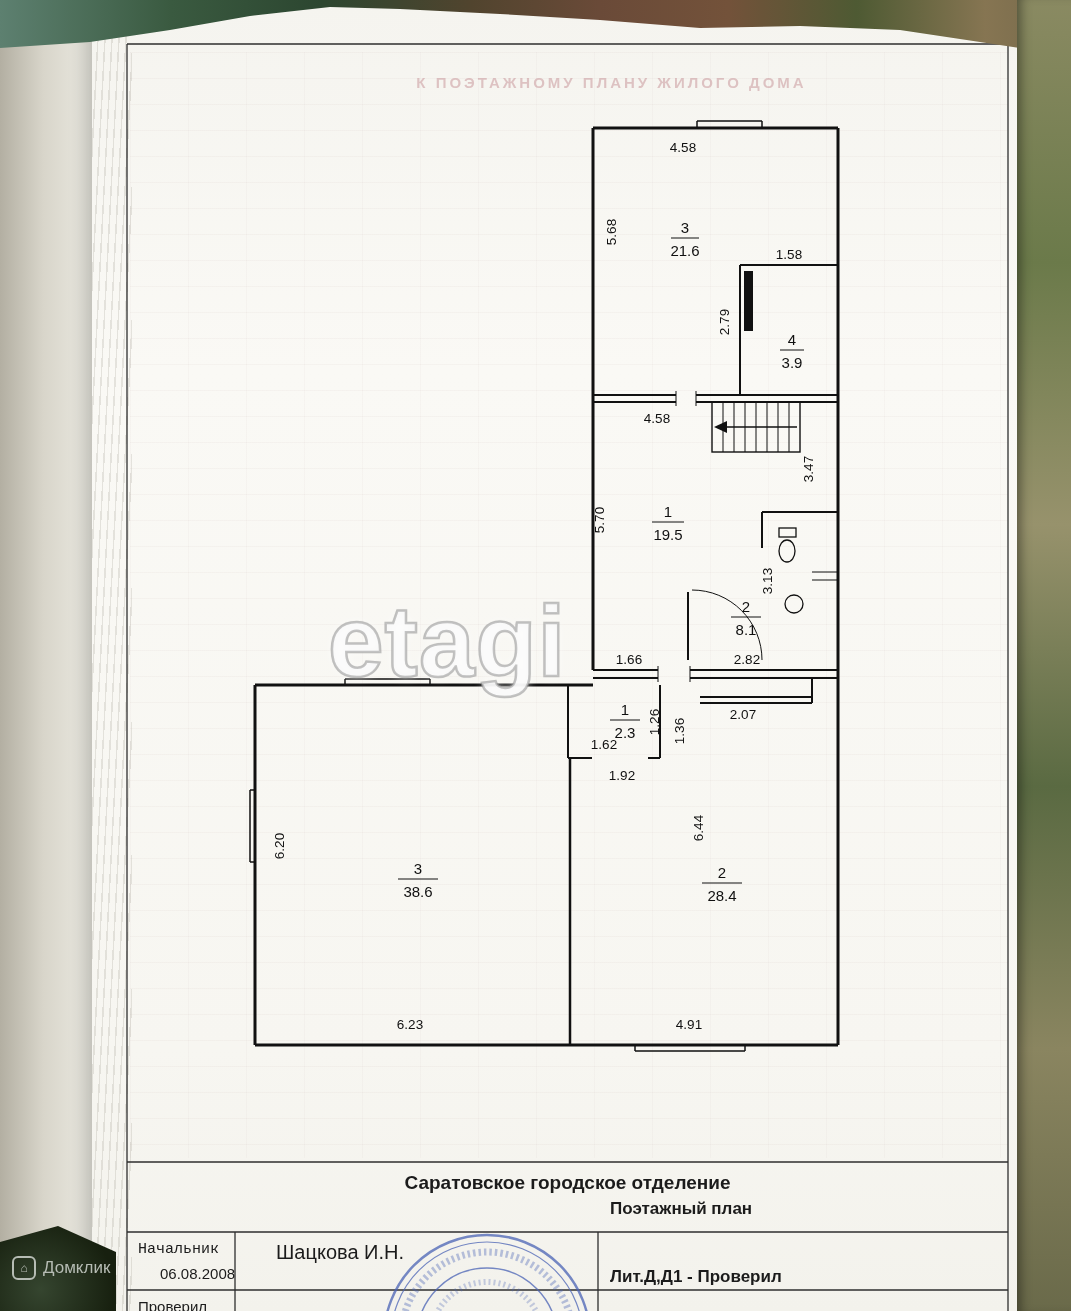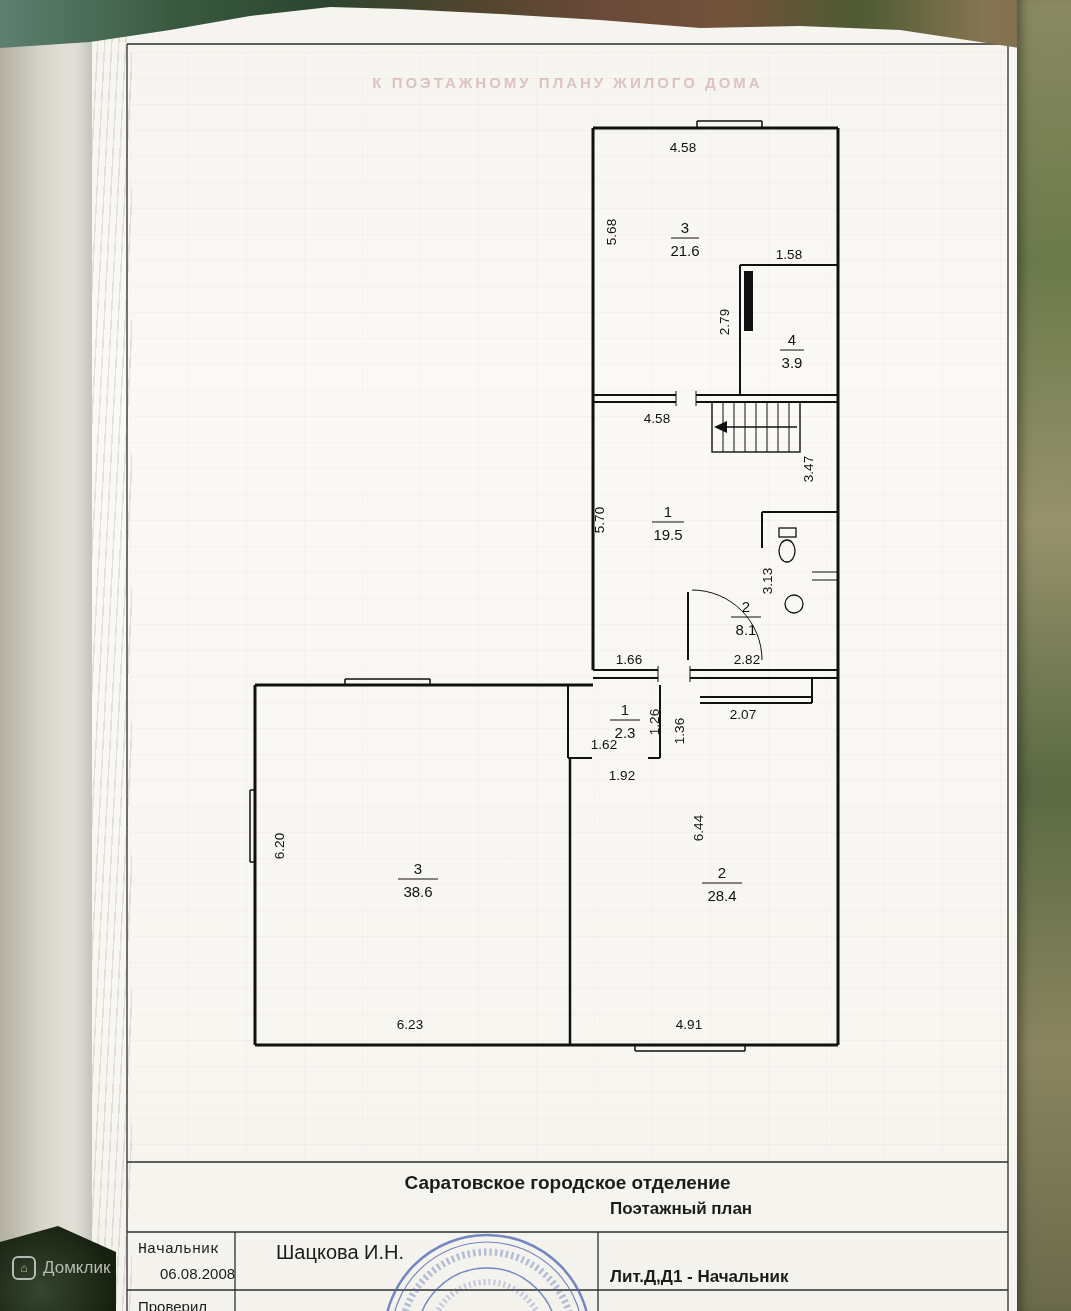--- a/index.html
+++ b/index.html
@@ -23,21 +23,21 @@
     background:linear-gradient(180deg,#f5f4ef,#faf9f5 28%,#f7f6f1 80%,#f3f2ec);
     box-shadow:-7px 0 16px rgba(0,0,0,.20);}
   .page-edges{position:absolute;left:0;top:0;width:40px;height:100%;
     background:repeating-linear-gradient(93deg,rgba(120,115,100,.17) 0 1.5px,rgba(250,249,245,0) 1.5px 7px);}
 
   
   .bleed{position:absolute;left:130px;top:52px;width:878px;height:1106px;z-index:2;
     background:repeating-linear-gradient(180deg,rgba(160,125,125,.055) 0 1px,transparent 1px 26px),
                repeating-linear-gradient(90deg,rgba(160,125,125,.045) 0 1px,transparent 1px 58px);}
   .bleed-title{position:absolute;left:127px;top:74px;width:881px;text-align:center;z-index:2;
-    font-size:15px;font-weight:bold;letter-spacing:3px;color:rgba(186,118,124,.40);}
+    font-size:15px;font-weight:bold;letter-spacing:3px;color:rgba(186,118,124,.40);padding-left:44px;}
 
   svg.overlay{position:absolute;left:0;top:0;z-index:5;pointer-events:none;}
   svg.overlay text{font-family:"Liberation Sans",sans-serif;fill:#101010;}
   .dim{font-size:13.5px;}
   .rnum{font-size:15px;}
   .rarea{font-size:15px;}
 
   .watermark{position:absolute;left:328px;top:584px;z-index:6;font-size:100px;font-weight:bold;
     color:rgba(255,255,255,.85);-webkit-text-stroke:2.5px rgba(150,150,150,.55);
     text-shadow:0 0 10px rgba(255,255,255,.65),0 0 2px rgba(140,140,140,.5);letter-spacing:1px;}
@@ -184,28 +184,29 @@
 
     <g opacity="0.75" stroke="#4a63b5" fill="none">
       <circle cx="487" cy="1338" r="103" stroke-width="2.5"></circle>
       <circle cx="487" cy="1338" r="96" stroke-width="1.2"></circle>
       <circle cx="487" cy="1338" r="70" stroke-width="1.5"></circle>
       <circle cx="487" cy="1338" r="86" stroke-width="7" stroke-dasharray="2.5 3" opacity="0.5"></circle>
       <circle cx="487" cy="1338" r="56" stroke-width="6" stroke-dasharray="2 3" opacity="0.4"></circle>
     </g>
   </svg>
 
+  <div class="watermark">etagi</div>
 
   <div class="org org1">Саратовское городское отделение</div>
 
   <div class="cell c-role">Начальник</div>
   <div class="cell c-date">06.08.2008</div>
   <div class="cell c-name">Шацкова И.Н.</div>
   <div class="cell c-t1">Поэтажный план</div>
-  <div class="cell c-t2">Лит.Д,Д1 - Начальник</div>
+  <div class="cell c-t2">Лит.Д,Д1 - Проверил</div>
   <div class="cell c-role2">Проверил</div>
 
   <div class="photo-top"></div>
   <div class="photo-right"></div>
   <div class="photo-corner"></div>
 
   <div class="domclick">
     <span class="dc-icon">⌂</span>
     <span>Домклик</span>
   </div>

